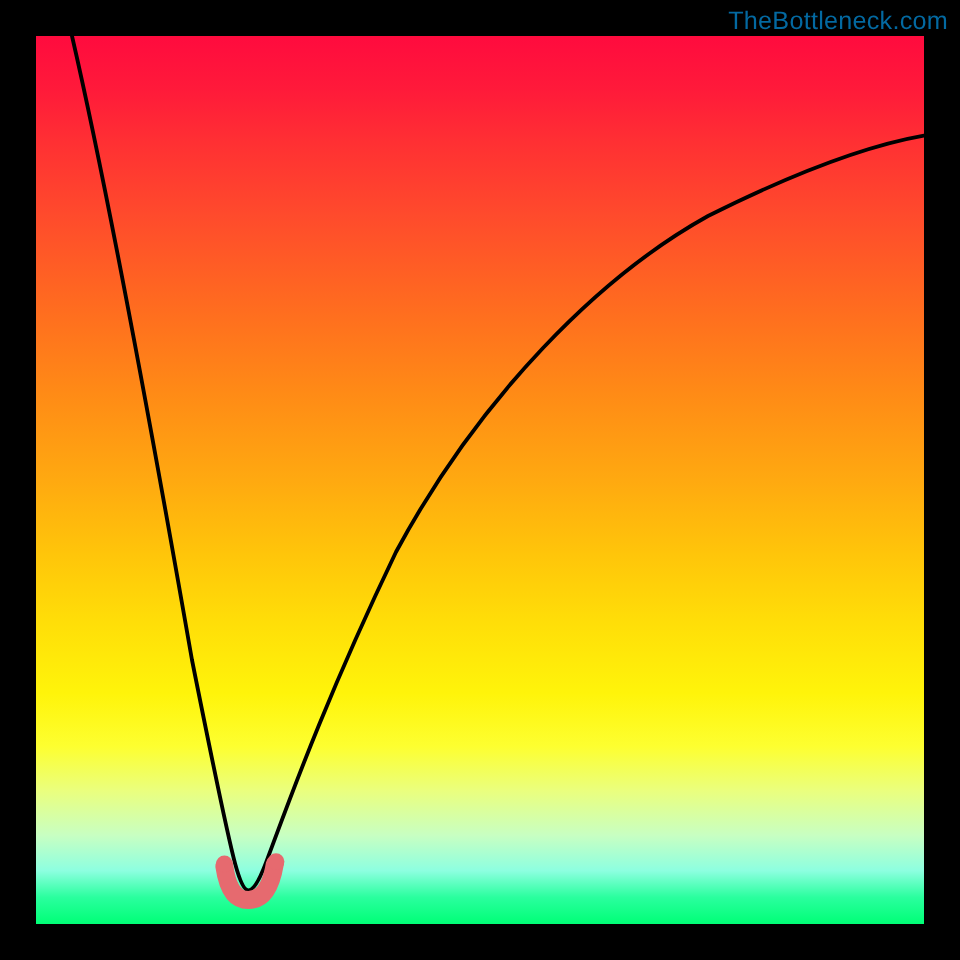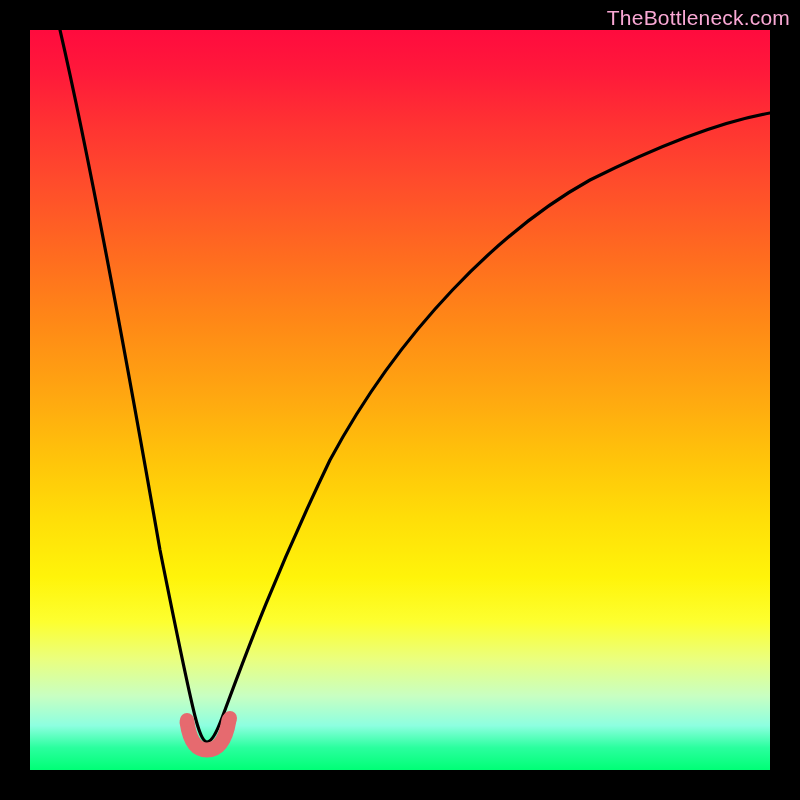--- a/index.html
+++ b/index.html
@@ -48,21 +48,21 @@
     );
   }
   .curve {
     position: absolute;
     inset: 0;
   }
   .watermark {
     position: absolute;
     top: 6px;
     right: 10px;
-    color: #f9a8d4;
+    color: #0369a1;
     font-size: 21px;
     letter-spacing: 0.2px;
     font-weight: 400;
     text-align: right;
   }
 </style>
 </head>
 <body>
 
 <div class="stage">

